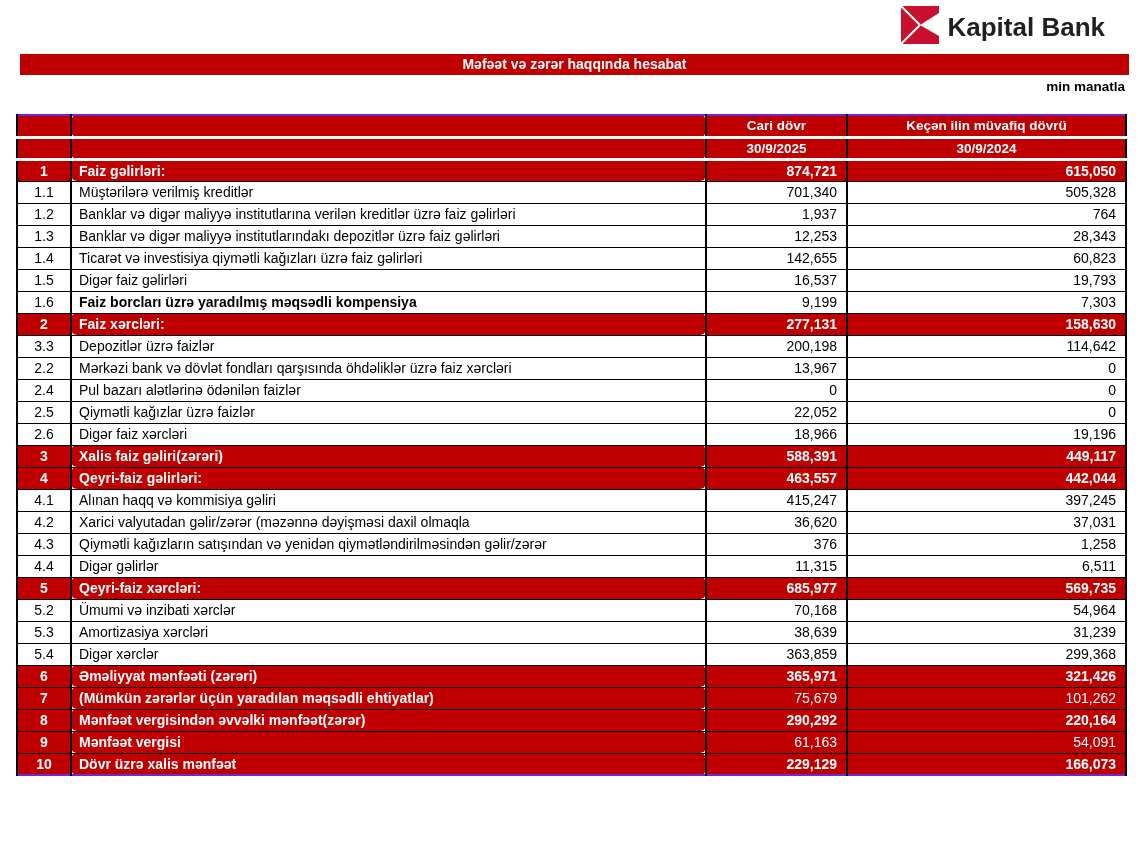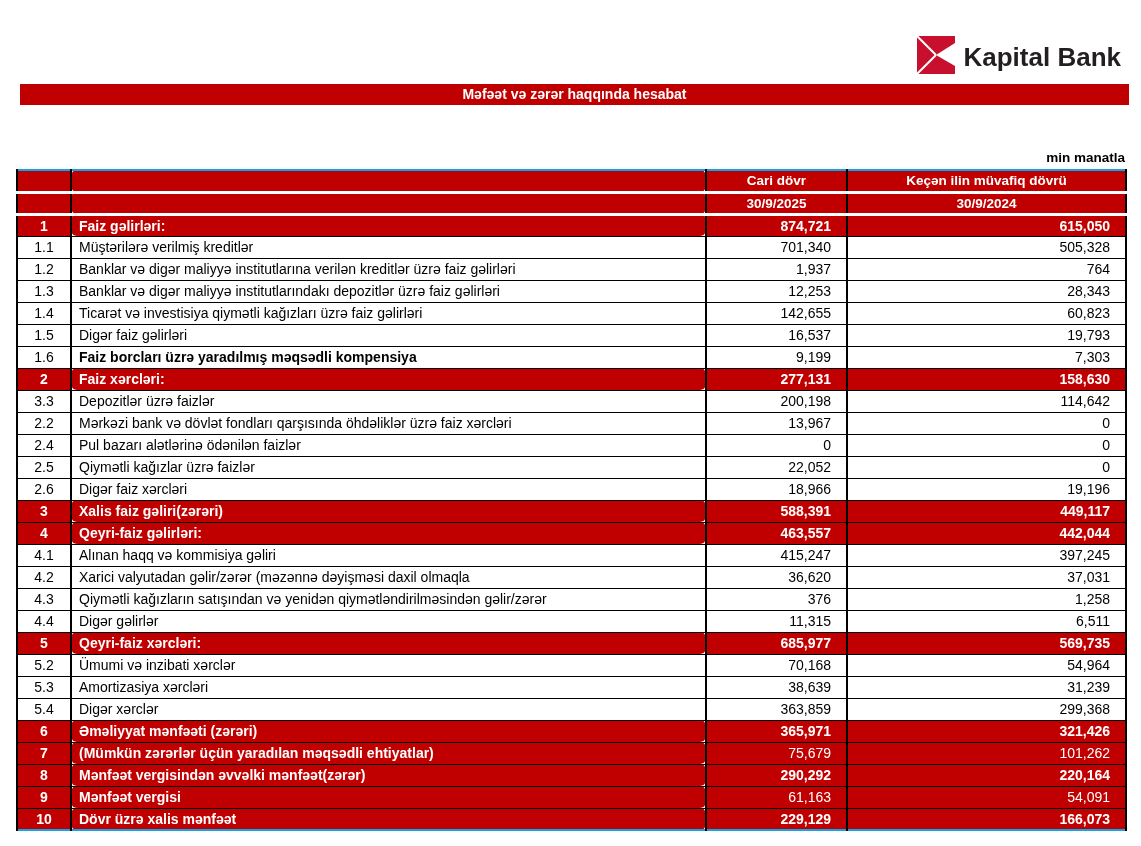--- a/index.html
+++ b/index.html
@@ -11,22 +11,21 @@
     overflow: hidden;
   }
   .page { position: relative; width: 1141px; height: 846px; }
 
   
   .top-bar {
     height: 54px;
     display: flex;
     align-items: center;
     justify-content: flex-end;
-    padding-right: 20px;
-    margin-top: 30px;
+    padding-right: 36px;
   }
   .logo {
     display: flex;
     align-items: center;
     gap: 9px;
   }
   .logo-text {
     font-size: 26px;
     font-weight: bold;
     color: #231f20;
@@ -48,31 +47,31 @@
 
   
   .unit-note {
     margin-left: 16px;
     width: 1109px;
     height: 23px;
     text-align: right;
     font-size: 13.5px;
     font-weight: bold;
     padding-top: 4px;
-    margin-top: 41px;
   }
 
   
   table.report {
     margin-left: 16px;
     width: 1109px;
     table-layout: fixed;
     border-collapse: collapse;
-    border: 2px solid #0ea5e9;
+    border: 2px solid #6d28d9;
     font-size: 14px;
+    margin-top: 16px;
   }
   table.report td {
     border-left: 2px solid #000;
     border-right: 2px solid #000;
     border-top: 1px solid #000;
     border-bottom: 1px solid #000;
     height: 22px;
     overflow: hidden;
     white-space: nowrap;
     vertical-align: middle;
@@ -88,21 +87,21 @@
   tr.section td, tr.section-light td {
     background: #c00000;
     color: #ffffff;
   }
   tr.section td { font-weight: bold; }
   tr.section-light .c-no, tr.section-light .c-label { font-weight: bold; }
   tr.item-bold .c-label { font-weight: bold; }
 
   .c-no    { text-align: center; }
   .c-label { text-align: left;  padding-left: 7px; border-radius: 6px; }
-  .c-num   { text-align: right; padding-right: 15px; }
+  .c-num   { text-align: right; padding-right: 9px; }
 </style>
 </head>
 <body>
 
 <div class="page">
 
   <div class="top-bar">
     <div class="logo">
       <span>
         <svg width="38" height="38" viewBox="0 0 38 38">

